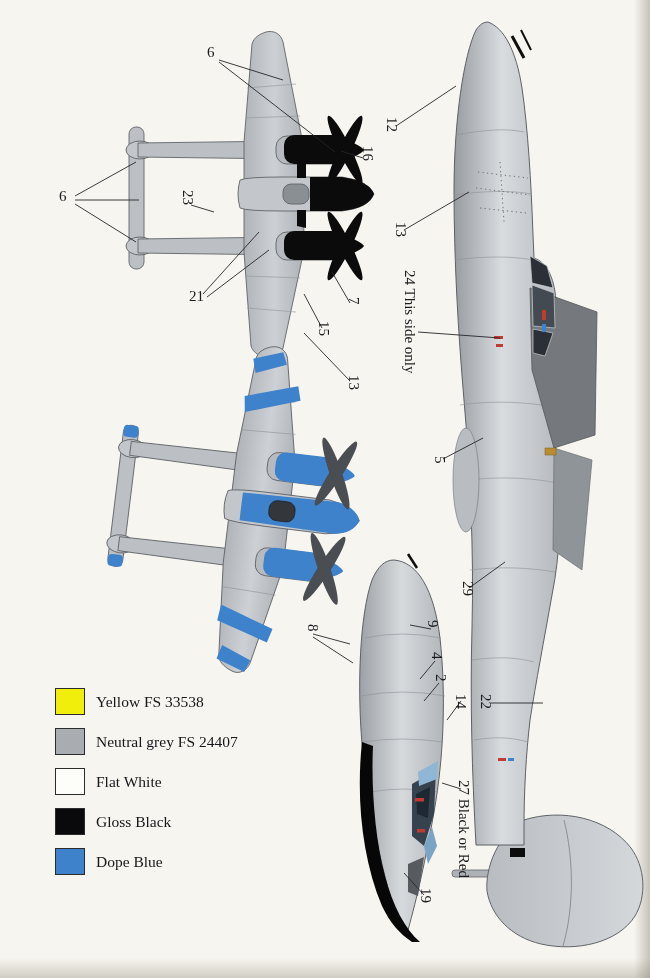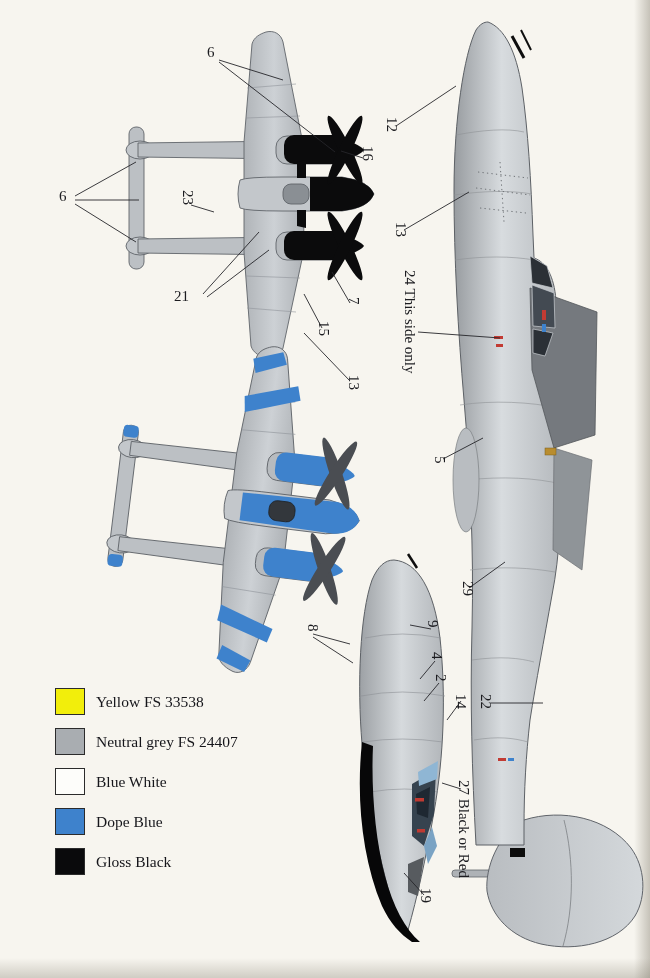--- a/index.html
+++ b/index.html
@@ -225,21 +225,21 @@
       <line x1="439" y1="683" x2="424" y2="701"></line>
       <line x1="461" y1="789" x2="442" y2="783"></line>
       <line x1="424" y1="895" x2="404" y2="873"></line>
     </g>
   </svg>
 
   <div class="callout" style="left:207px;top:45px">6</div>
   <div class="callout" style="left:59px;top:189px">6</div>
   <div class="callout v" style="left:359px;top:146px">16</div>
   <div class="callout v" style="left:179px;top:190px">23</div>
-  <div class="callout" style="left:174px;top:289px">21</div>
+  <div class="callout" style="left:189px;top:289px">21</div>
   <div class="callout v" style="left:345px;top:297px">7</div>
   <div class="callout v" style="left:315px;top:321px">15</div>
   <div class="callout v" style="left:345px;top:375px">13</div>
 
   <div class="callout v" style="left:383px;top:117px">12</div>
   <div class="callout v" style="left:392px;top:222px">13</div>
   <div class="callout v" style="left:401px;top:270px">24 This side only</div>
   <div class="callout v" style="left:431px;top:456px">5</div>
   <div class="callout v" style="left:459px;top:581px">29</div>
   <div class="callout v" style="left:477px;top:694px">22</div>
@@ -256,25 +256,25 @@
     <div class="lrow">
       <span class="sw" style="background: rgb(242, 238, 11);"></span>
       <span class="lbl">Yellow FS 33538</span>
     </div>
     <div class="lrow">
       <span class="sw" style="background: rgb(169, 173, 177);"></span>
       <span class="lbl">Neutral grey FS 24407</span>
     </div>
     <div class="lrow">
       <span class="sw" style="background: rgb(253, 253, 250);"></span>
-      <span class="lbl">Blue White</span>
+      <span class="lbl">Flat White</span>
+    </div>
+    <div class="lrow">
+      <span class="sw" style="background: rgb(10, 10, 12);"></span>
+      <span class="lbl">Gloss Black</span>
     </div>
     <div class="lrow">
       <span class="sw" style="background: rgb(62, 130, 204);"></span>
       <span class="lbl">Dope Blue</span>
     </div>
-    <div class="lrow">
-      <span class="sw" style="background: rgb(10, 10, 12);"></span>
-      <span class="lbl">Gloss Black</span>
-    </div>
   </div>
 
 </div>
 
 </body></html>

